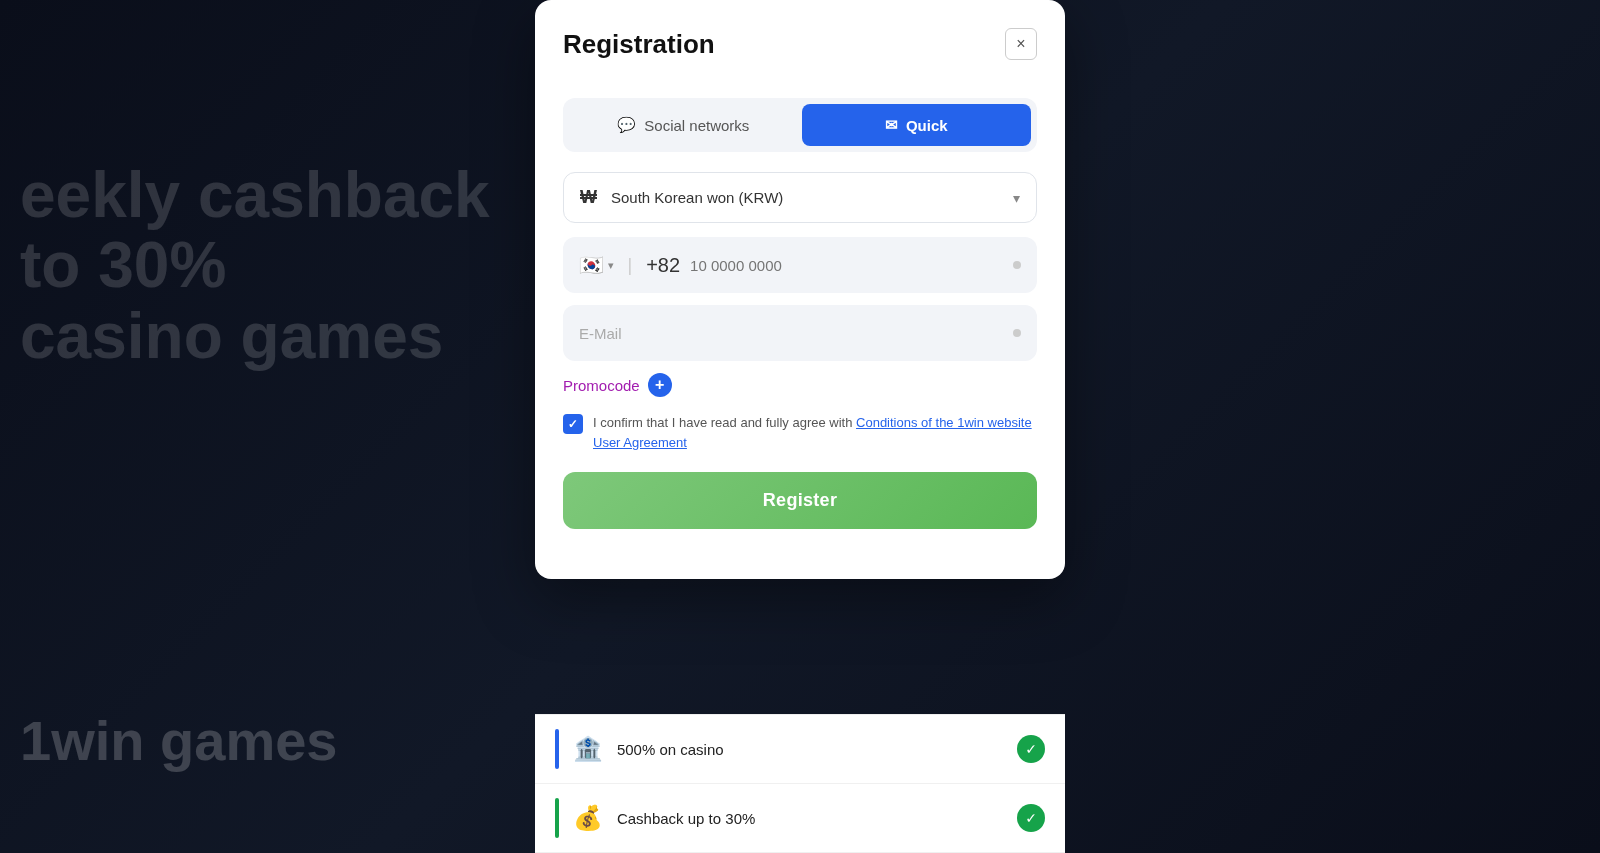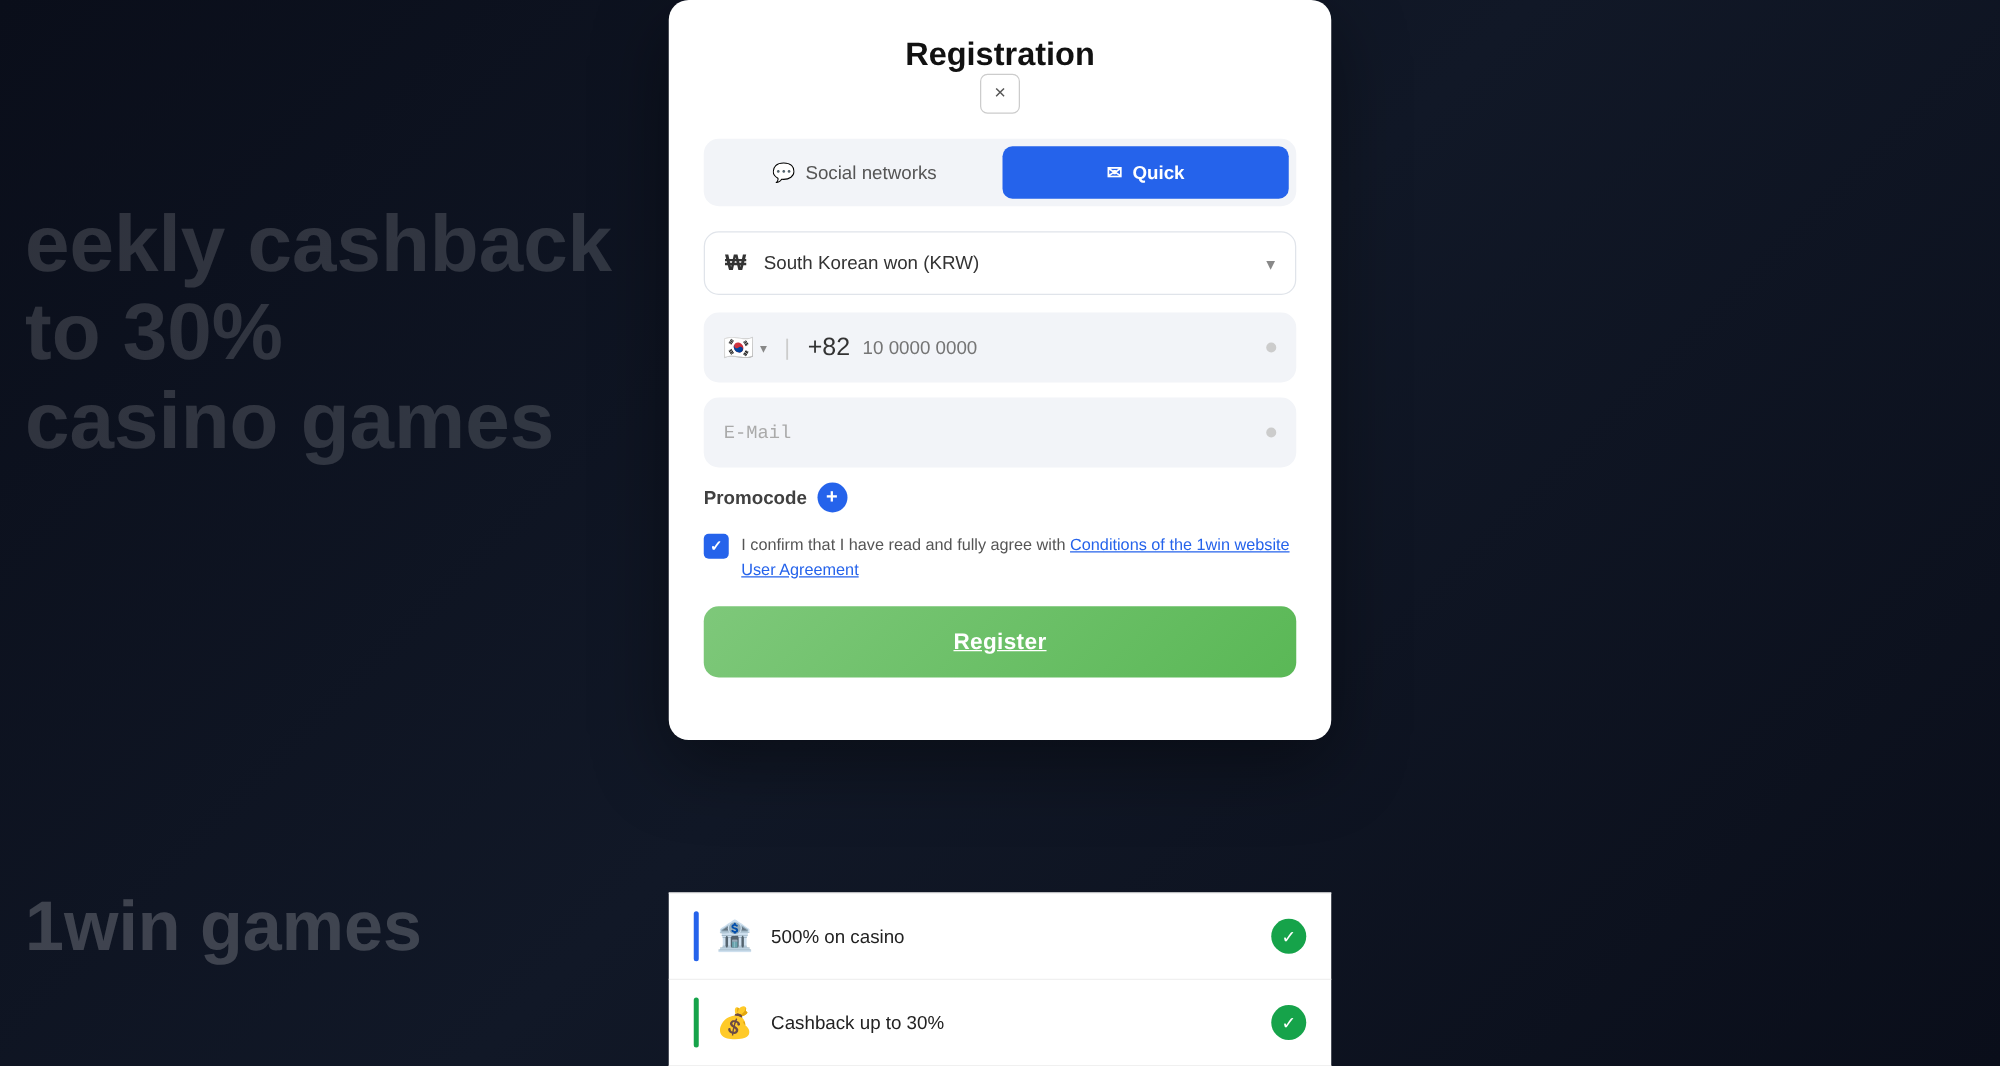--- a/index.html
+++ b/index.html
@@ -48,22 +48,21 @@
       background: #fff;
       border-radius: 16px;
       padding: 28px 28px 32px;
       box-shadow: 0 20px 60px rgba(0,0,0,0.4);
     }
 
     .modal-header {
       display: flex;
       align-items: center;
       justify-content: space-between;
-      margin-bottom: 20px;
-      flex-direction: column;
+      margin-bottom: 38px;
     }
 
     .modal-title {
       font-size: 26px;
       font-weight: 700;
       color: #111;
     }
 
     .close-btn {
       width: 32px;
@@ -214,21 +213,20 @@
       gap: 8px;
     }
 
     .input-field input {
       flex: 1;
       border: none;
       background: transparent;
       font-size: 15px;
       color: #333;
       outline: none;
-      font-family: Liberation Mono, monospace;
     }
 
     .input-field input::placeholder {
       color: #aaa;
     }
 
     .eye-icon {
       color: #aaa;
       font-size: 16px;
       cursor: pointer;
@@ -236,22 +234,22 @@
 
     .promocode-row {
       display: flex;
       align-items: center;
       gap: 8px;
       margin-bottom: 16px;
     }
 
     .promocode-label {
       font-size: 15px;
-      color: #404040;
-      font-weight: 700;
+      color: #a21caf;
+      font-weight: 400;
     }
 
     .plus-btn {
       width: 24px;
       height: 24px;
       border-radius: 50%;
       background: #2563eb;
       color: #fff;
       border: none;
       cursor: pointer;
@@ -306,21 +304,20 @@
       padding: 18px;
       border-radius: 12px;
       border: none;
       background: linear-gradient(135deg, #7ec87a 0%, #5ab856 100%);
       color: #fff;
       font-size: 18px;
       font-weight: 700;
       cursor: pointer;
       margin-bottom: 18px;
       letter-spacing: 0.3px;
-      text-decoration: underline;
     }
 
     .login-row {
       text-align: center;
       font-size: 14px;
       color: #888;
     }
 
     .login-link {
       color: #2563eb;

